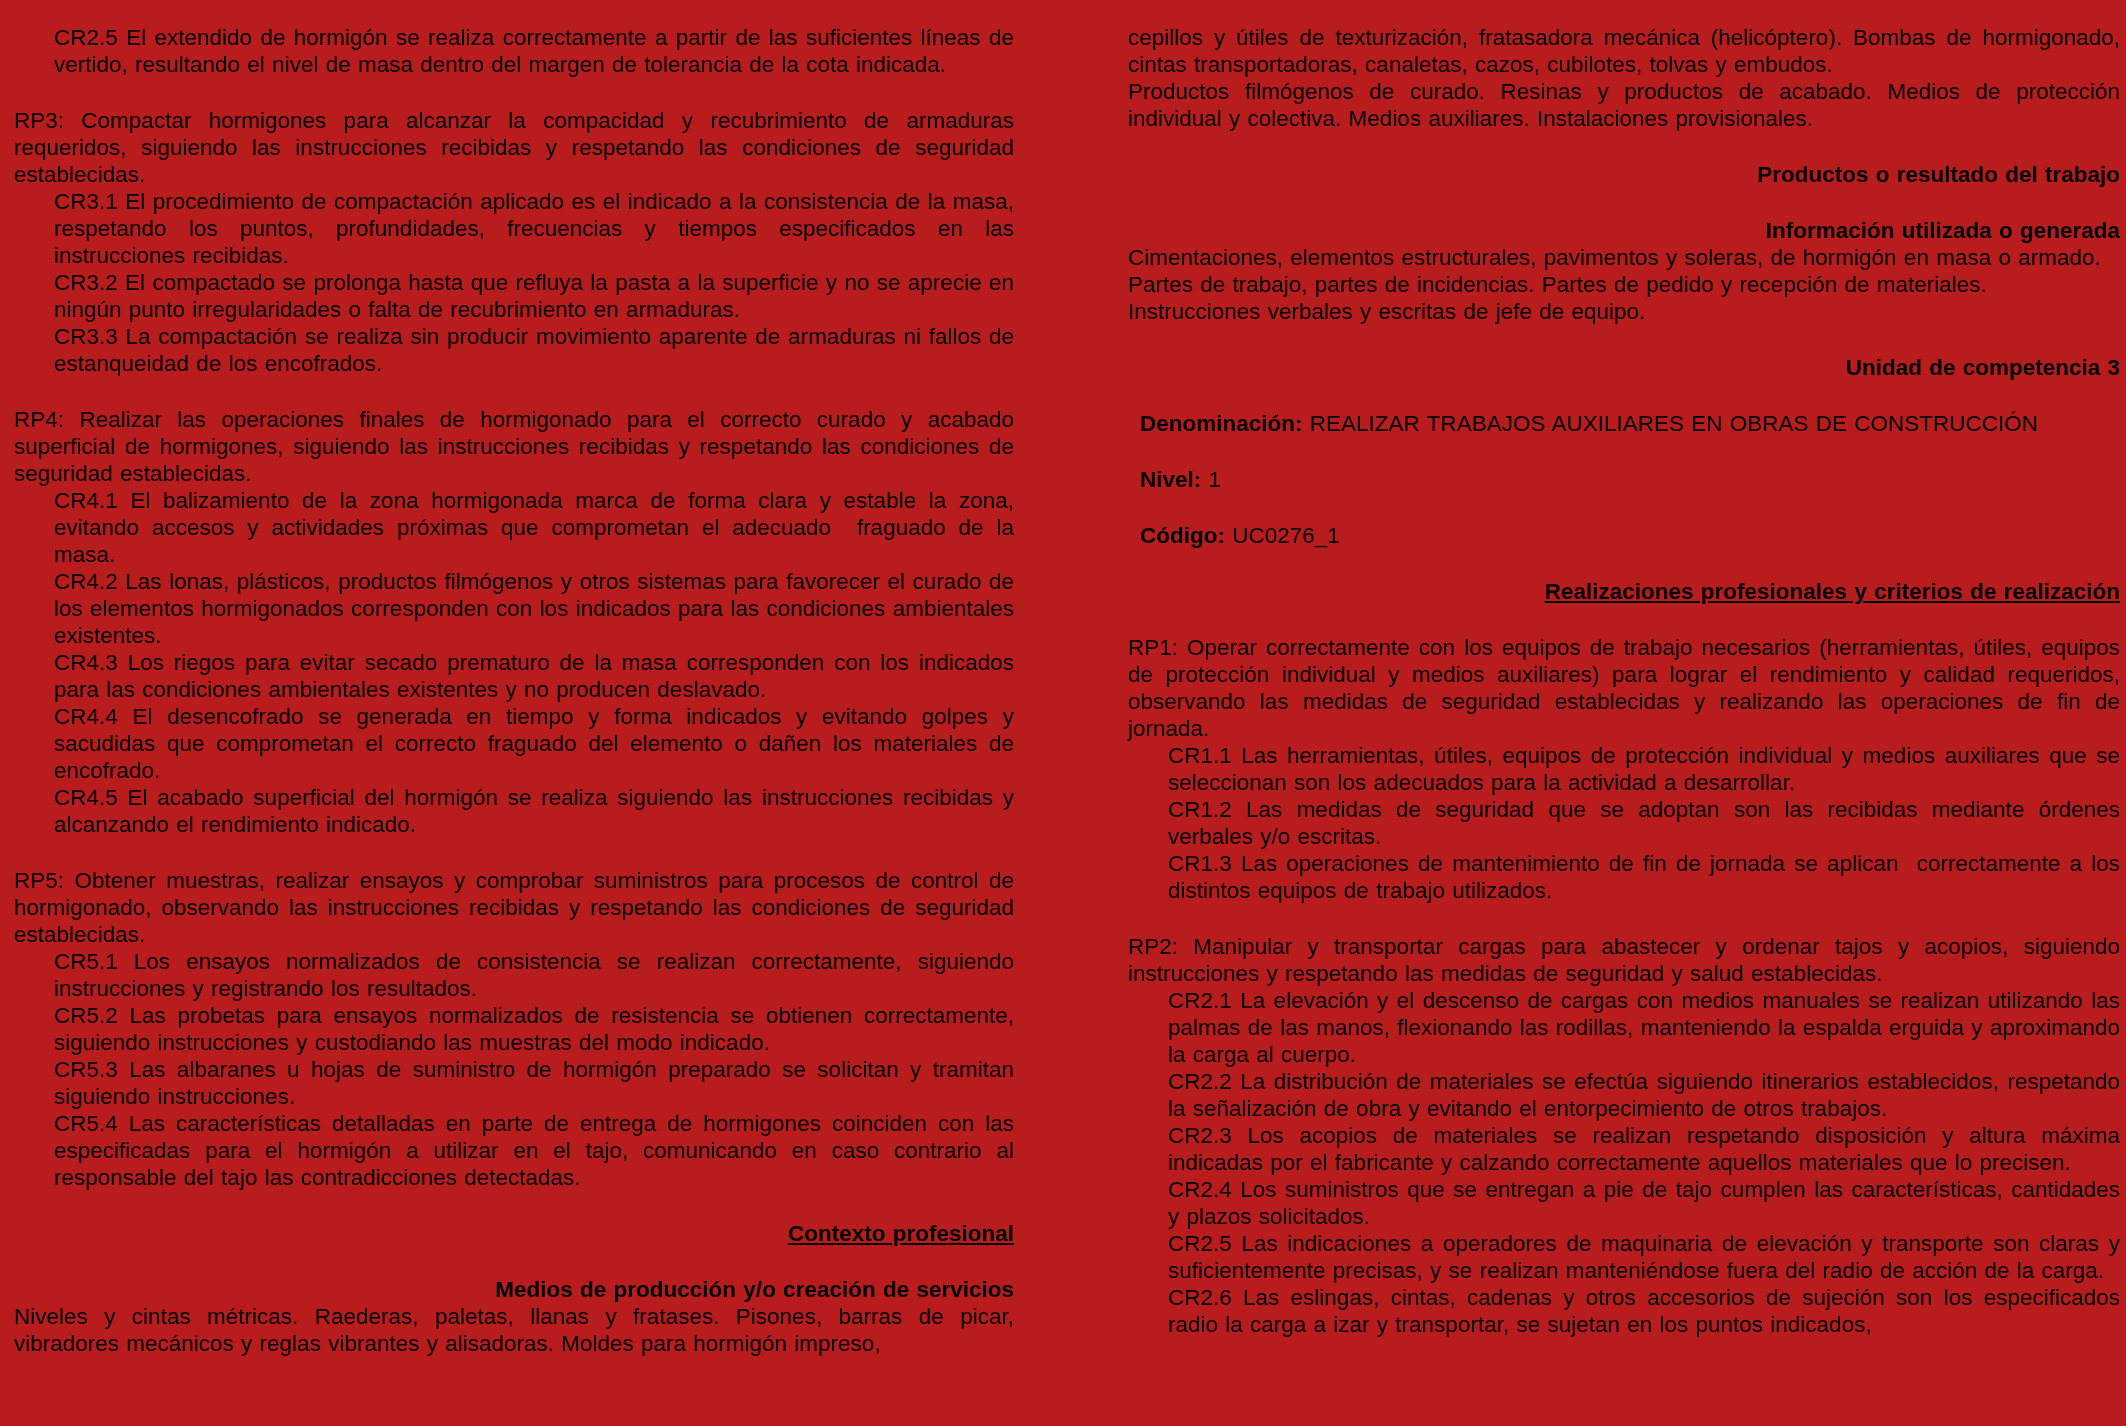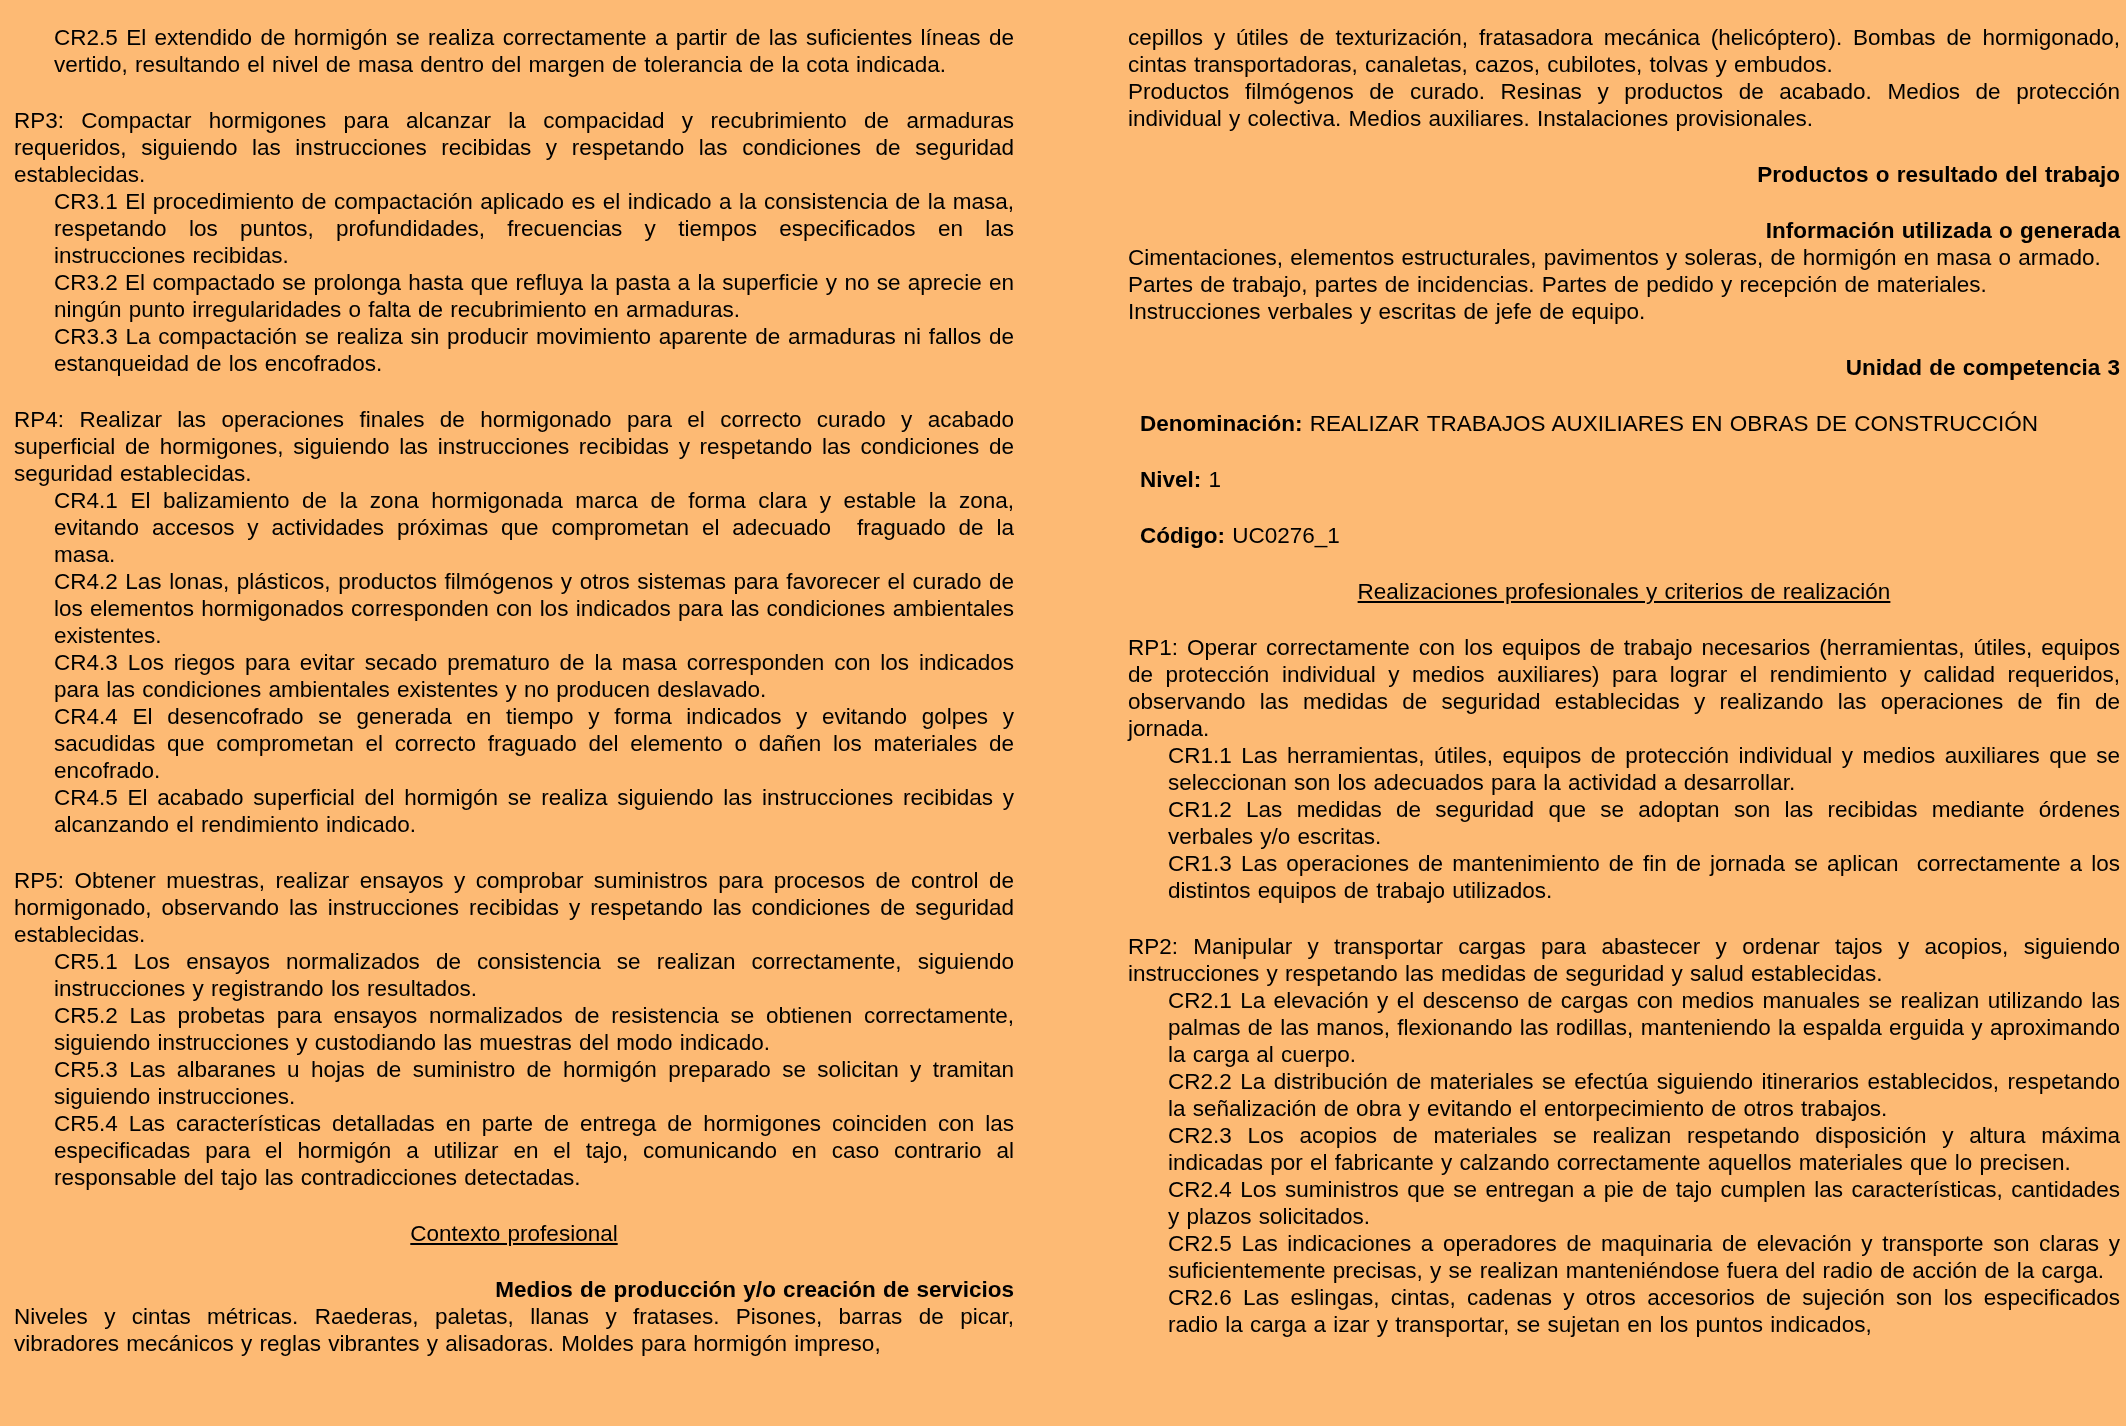--- a/index.html
+++ b/index.html
@@ -6,34 +6,34 @@
   body {
     width: 2126px; height: 1426px;
     background: #ffffff;
     color: #000000;
     font-family: "Liberation Sans", "DejaVu Sans", sans-serif;
     font-size: 22.5px;
     line-height: 27px;
     overflow: hidden;
     position: relative;
   }
-  .page { position: absolute; inset: 0; background: #fdba74; }
+  .page { position: absolute; inset: 0; background: #b91c1c; }
   .col { position: absolute; top: 24px; }
   .col-left  { left: 14px;   width: 1000px; }
   .col-right { left: 1128px; width: 992px; }
   p.blk {
     margin: 0;
     text-align: justify;
     text-justify: inter-word;
     word-spacing: 1px;
   }
   p.cr { margin-left: 40px; }
   p.gap { margin-top: 29px; }
   p.h_bold { font-weight: bold; text-align: right; }
-  p.h_underline { font-weight: normal; text-decoration: underline; text-align: center; }
+  p.h_underline { font-weight: bold; text-decoration: underline; text-align: right; }
   p.labeled { text-align: left; margin-left: 12px; }
   p.labeled strong { font-weight: bold; }
 </style>
 </head>
 <body>
 
 <div class="page">
   <div class="col col-left" id="col-left">
       <p class="blk cr">CR2.5 El extendido de hormigón se realiza correctamente a partir de las suficientes líneas de vertido, resultando el nivel de masa dentro del margen de tolerancia de la cota indicada.</p>
       <p class="blk rp gap">RP3: Compactar hormigones para alcanzar la compacidad y recubrimiento de armaduras requeridos, siguiendo las instrucciones recibidas y respetando las condiciones de seguridad establecidas.</p>

